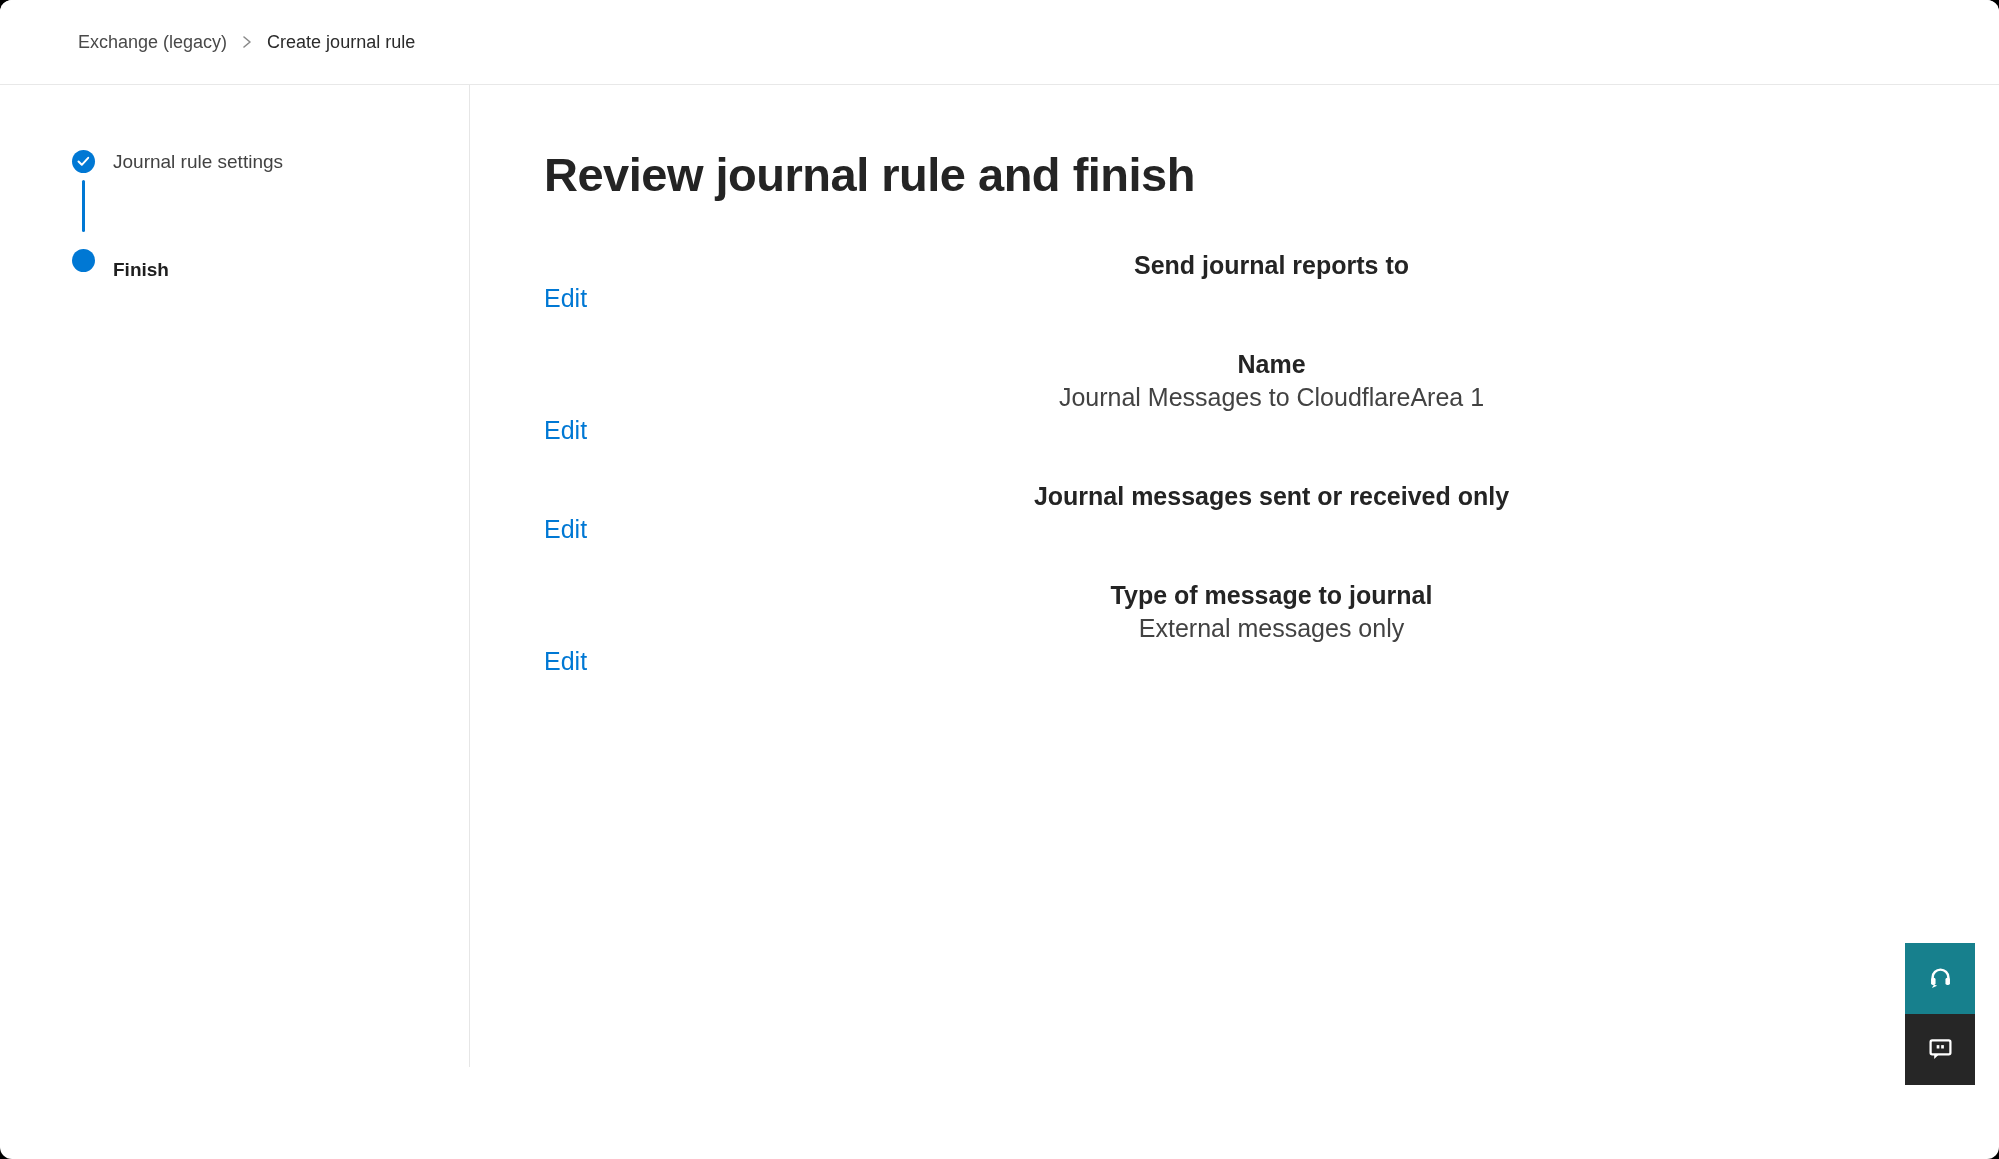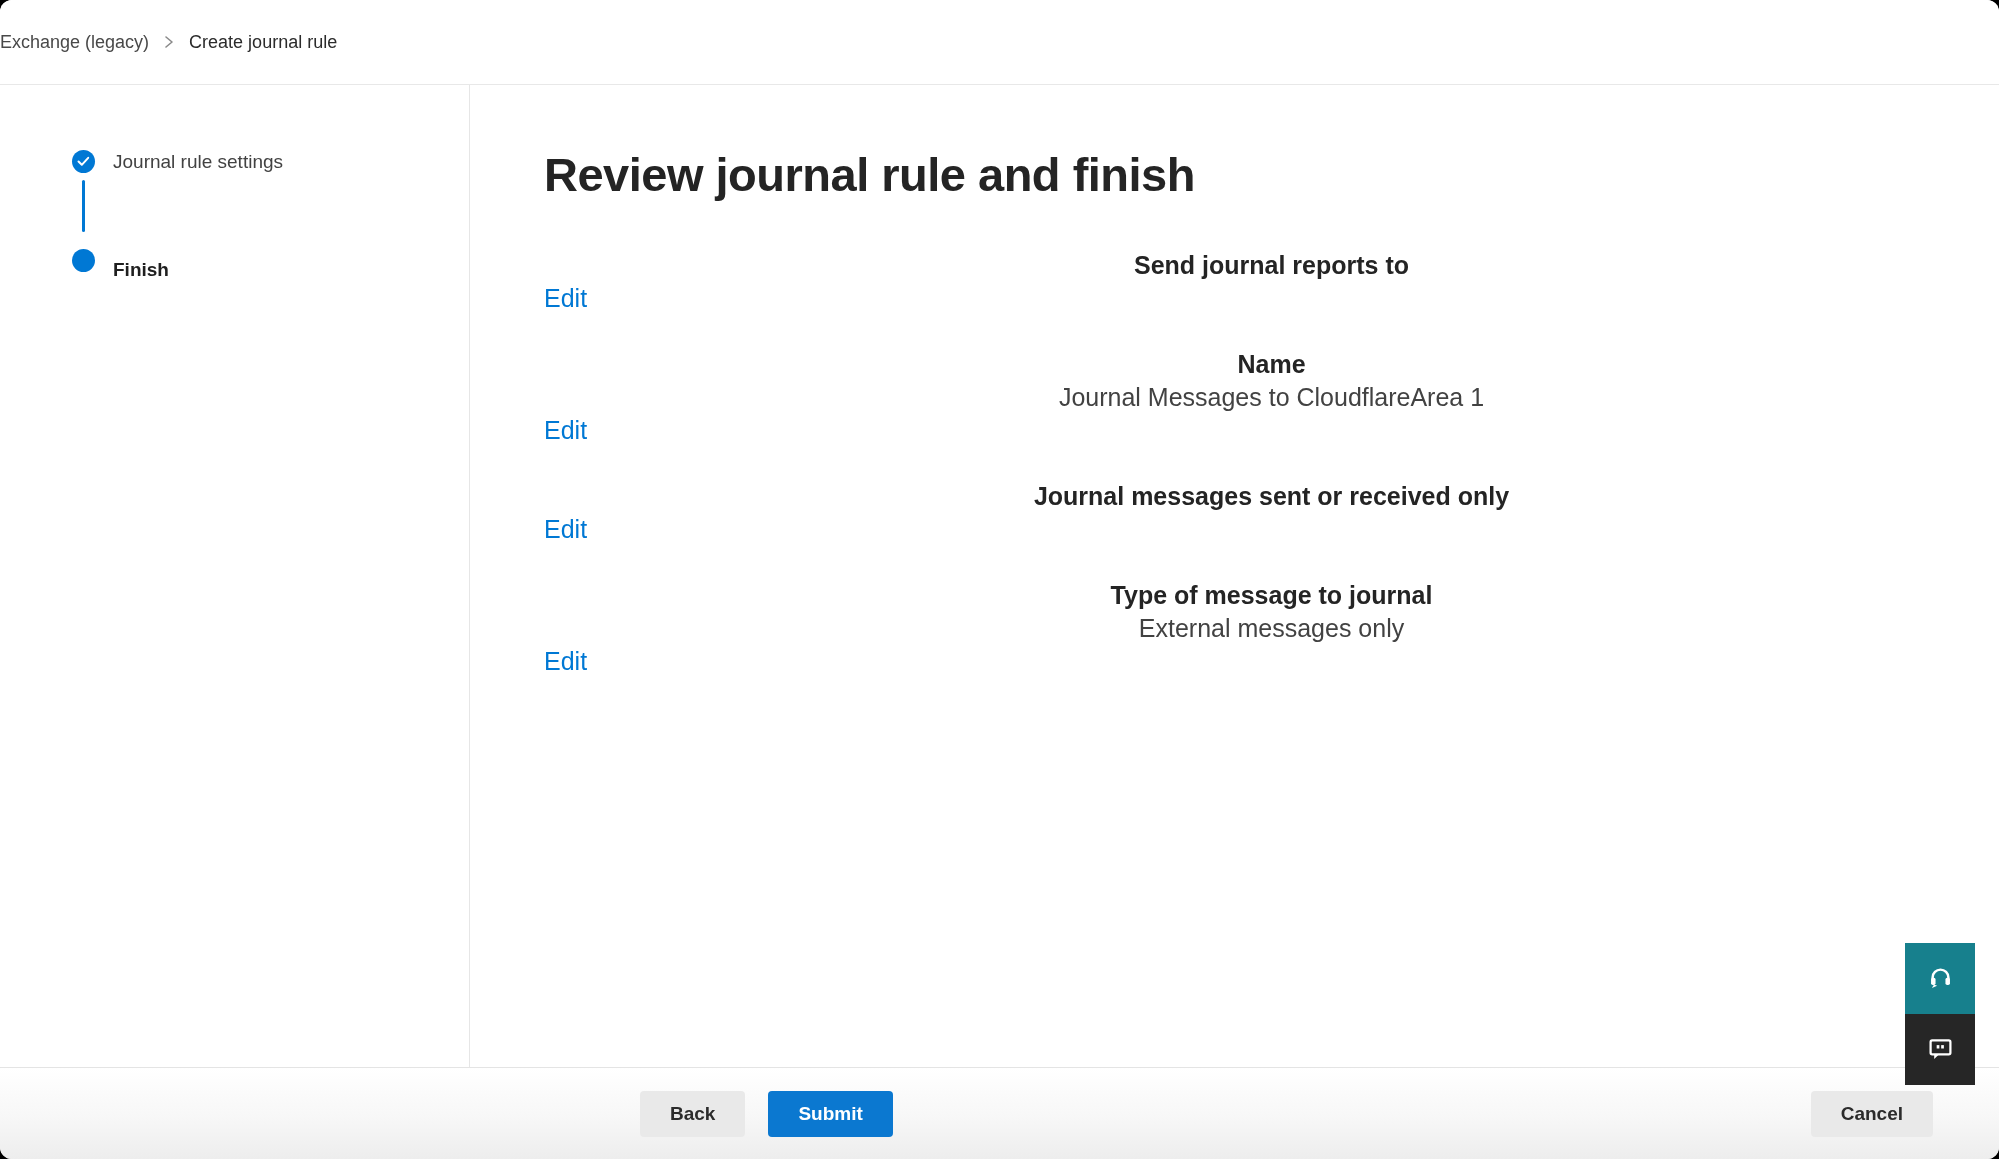--- a/index.html
+++ b/index.html
@@ -12,20 +12,21 @@
     border-radius: 12px;
     overflow: hidden;
     color: #242424;
   }
 
   
   .topbar {
     height: 85px;
     display: flex;
     align-items: center;
+    padding-left: 78px;
     border-bottom: 1px solid #e8e8e8;
     background: #fff;
   }
   .breadcrumb { display: flex; align-items: center; gap: 14px; font-size: 18px; }
   .crumb-link { color: #494949; text-decoration: none; cursor: pointer; }
   .crumb-current { color: #2b2b2b; text-align: right; }
   .crumb-sep { display: flex; align-items: center; color: #8a8a8a; }
 
   
   .body-row { display: flex; height: 982px; background: #fff; }
@@ -157,25 +158,20 @@
       </div>
 
       <div class="field">
         <div class="field-label">Type of message to journal</div>
         <div class="field-value">External messages only</div>
         <div class="edit-link">Edit</div>
       </div>
     </div>
   </div>
 
-  <div class="footer">
-    <button class="btn btn-standard btn-back">Back</button>
-    <button class="btn btn-primary">Submit</button>
-    <button class="btn btn-standard btn-cancel">Cancel</button>
-  </div>
 
   <div class="float-stack">
     <button class="float-btn float-help" title="">
       <span>
         <svg width="27" height="27" viewBox="0 0 24 24">
           <path d="M5 14 v-2 a7 7 0 0 1 14 0 v2" stroke="#fff" stroke-width="2.2" fill="none" stroke-linecap="round"></path>
           <rect x="3.6" y="12.2" width="4" height="6.4" rx="1.6" fill="#fff"></rect>
           <rect x="16.4" y="12.2" width="4" height="6.4" rx="1.6" fill="#fff"></rect>
           <path d="M6.2 18.2 L4.4 21.4 L9 19.4 Z" fill="#fff"></path>
         </svg>

